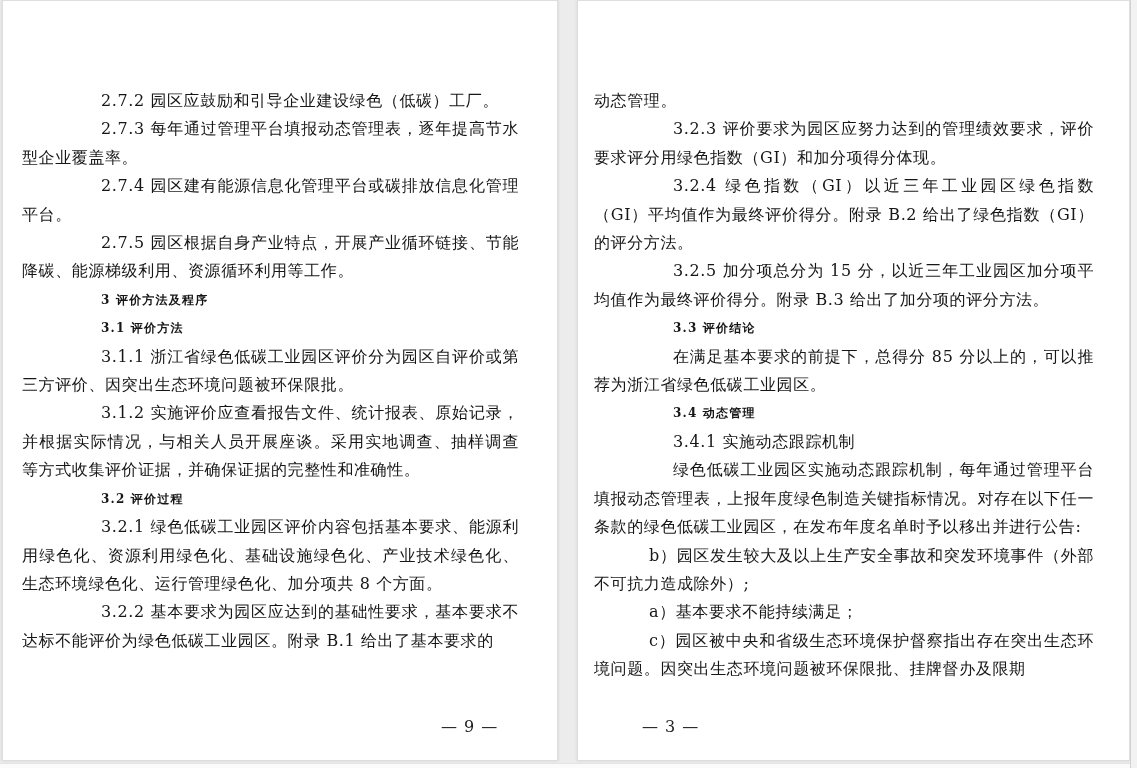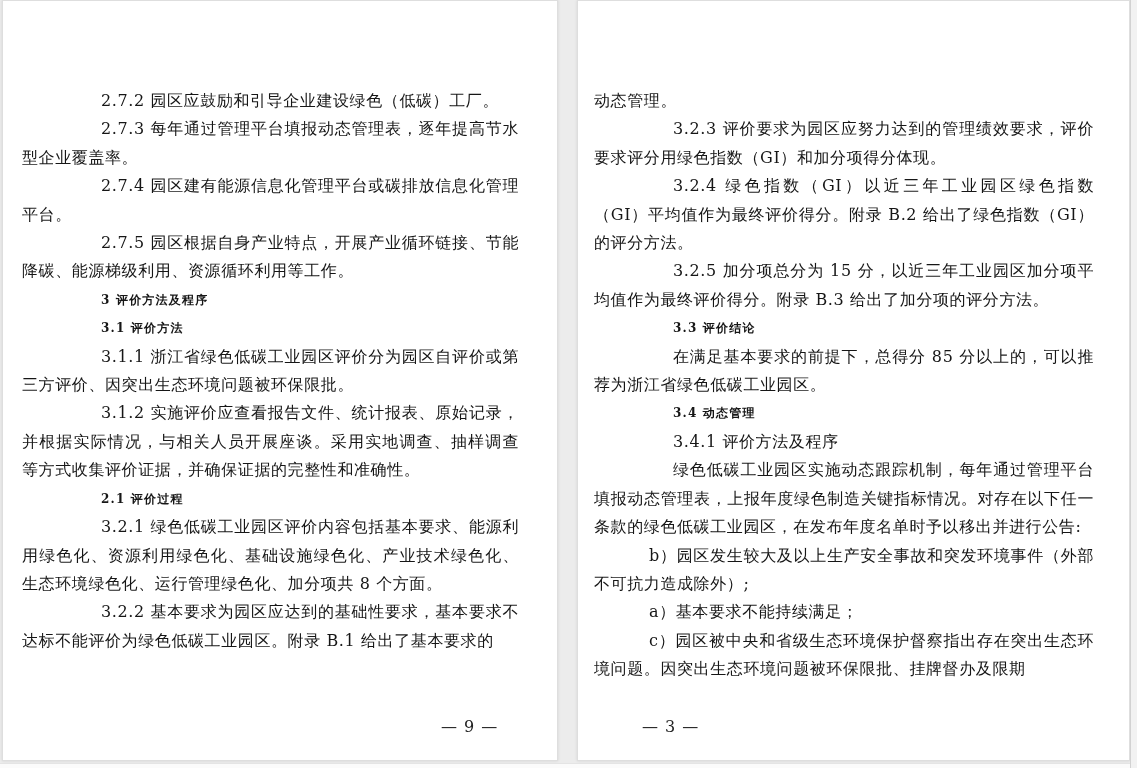--- a/index.html
+++ b/index.html
@@ -34,37 +34,37 @@
 <div class="page page-left">
   <div class="page-body">
       <p class="para">2.7.2 园区应鼓励和引导企业建设绿色（低碳）工厂。</p>
       <p class="para">2.7.3 每年通过管理平台填报动态管理表，逐年提高节水型企业覆盖率。</p>
       <p class="para">2.7.4 园区建有能源信息化管理平台或碳排放信息化管理平台。</p>
       <p class="para">2.7.5 园区根据自身产业特点，开展产业循环链接、节能降碳、能源梯级利用、资源循环利用等工作。</p>
       <p class="h">3 评价方法及程序</p>
       <p class="h">3.1 评价方法</p>
       <p class="para">3.1.1 浙江省绿色低碳工业园区评价分为园区自评价或第三方评价、因突出生态环境问题被环保限批。</p>
       <p class="para">3.1.2 实施评价应查看报告文件、统计报表、原始记录，并根据实际情况，与相关人员开展座谈。采用实地调查、抽样调查等方式收集评价证据，并确保证据的完整性和准确性。</p>
-      <p class="h">2.1 评价过程</p>
+      <p class="h">3.2 评价过程</p>
       <p class="para">3.2.1 绿色低碳工业园区评价内容包括基本要求、能源利用绿色化、资源利用绿色化、基础设施绿色化、产业技术绿色化、生态环境绿色化、运行管理绿色化、加分项共 8 个方面。</p>
       <p class="para">3.2.2 基本要求为园区应达到的基础性要求，基本要求不达标不能评价为绿色低碳工业园区。附录 B.1 给出了基本要求的</p>
     </div>
   <div class="page-number">— 9 —</div>
 </div>
 
 <div class="page page-right">
   <div class="page-body">
       <p class="cont">动态管理。</p>
       <p class="para">3.2.3 评价要求为园区应努力达到的管理绩效要求，评价要求评分用绿色指数（GI）和加分项得分体现。</p>
       <p class="para">3.2.4 绿色指数（GI）以近三年工业园区绿色指数（GI）平均值作为最终评价得分。附录 B.2 给出了绿色指数（GI）的评分方法。</p>
       <p class="para">3.2.5 加分项总分为 15 分，以近三年工业园区加分项平均值作为最终评价得分。附录 B.3 给出了加分项的评分方法。</p>
       <p class="h">3.3 评价结论</p>
       <p class="para">在满足基本要求的前提下，总得分 85 分以上的，可以推荐为浙江省绿色低碳工业园区。</p>
       <p class="h">3.4 动态管理</p>
-      <p class="para">3.4.1 评价方法及程序</p>
+      <p class="para">3.4.1 实施动态跟踪机制</p>
       <p class="para">绿色低碳工业园区实施动态跟踪机制，每年通过管理平台填报动态管理表，上报年度绿色制造关键指标情况。对存在以下任一条款的绿色低碳工业园区，在发布年度名单时予以移出并进行公告:</p>
       <p class="item">b）园区发生较大及以上生产安全事故和突发环境事件（外部不可抗力造成除外）;</p>
       <p class="item">a）基本要求不能持续满足；</p>
       <p class="item">c）园区被中央和省级生态环境保护督察指出存在突出生态环境问题。因突出生态环境问题被环保限批、挂牌督办及限期</p>
     </div>
   <div class="page-number">— 3 —</div>
 </div>
 
 <div class="bottom-strip"></div>
 <div class="right-strip"></div>

